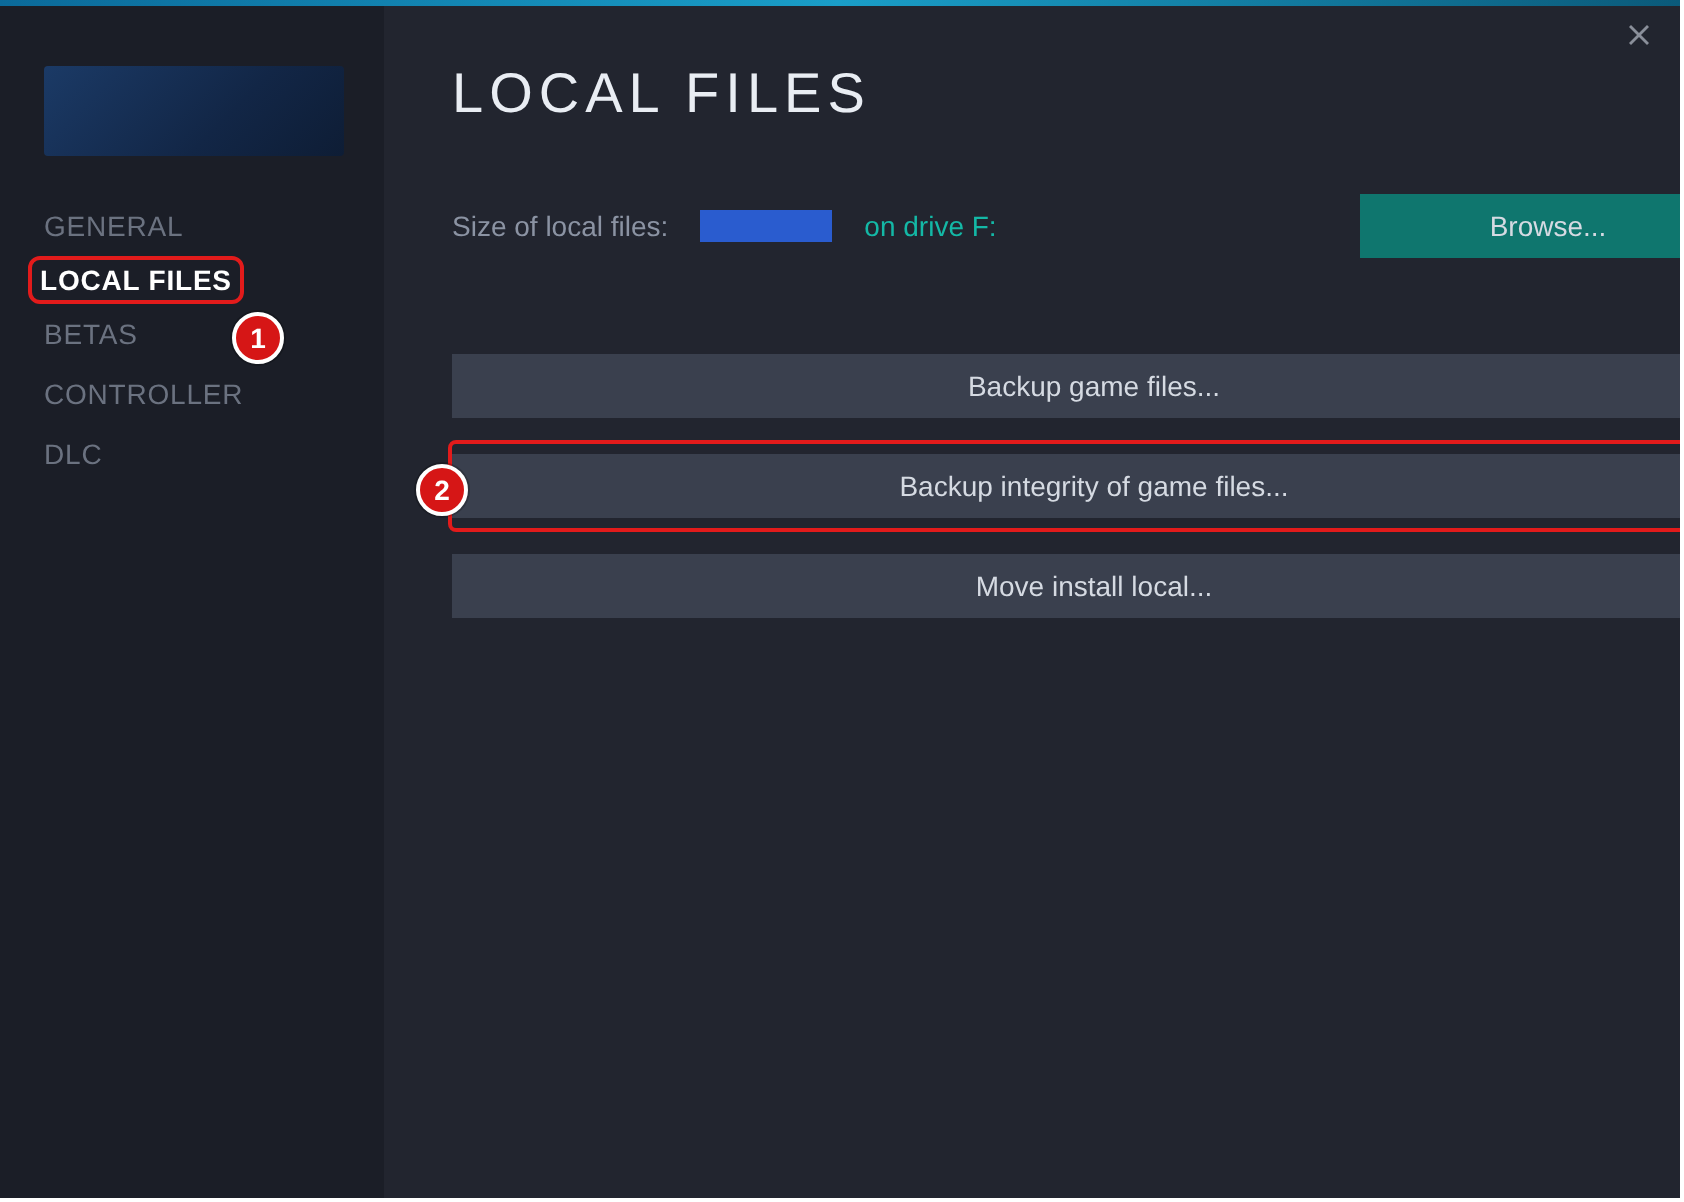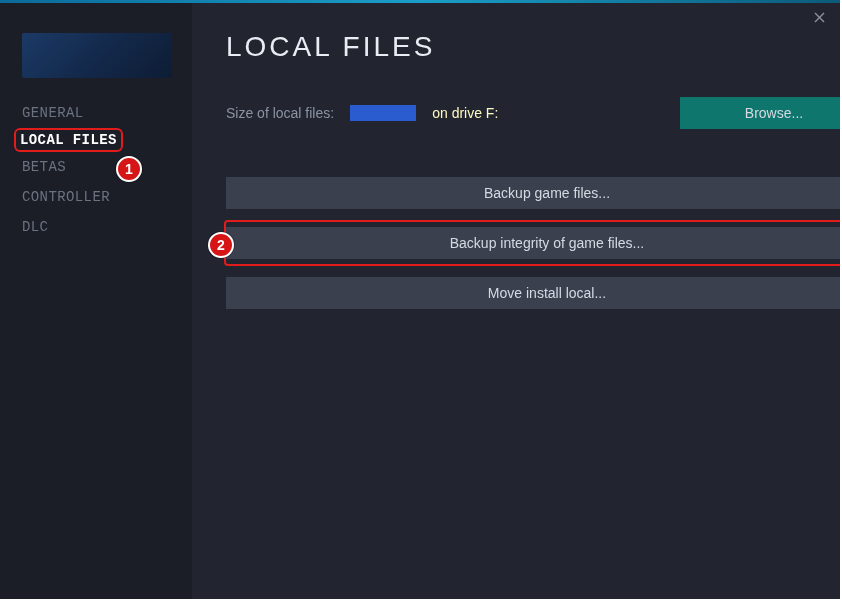--- a/index.html
+++ b/index.html
@@ -56,21 +56,20 @@
       padding: 0 20px;
     }
     .nav-item {
       color: #6b7280;
       font-size: 14px;
       letter-spacing: 0.4px;
       padding: 7px 2px;
       cursor: pointer;
       position: relative;
       width: fit-content;
-      font-family: Liberation Mono, monospace;
     }
     .nav-item-active {
       color: #ffffff;
       font-weight: 600;
     }
     .content {
       flex: 1;
       padding: 28px 34px 28px 34px;
       color: #c8cdd5;
       position: relative;
@@ -92,21 +91,21 @@
       color: #8b93a3;
       font-size: 14px;
     }
     .info-redact {
       width: 66px;
       height: 16px;
       background: #2a5ccf;
       display: inline-block;
     }
     .info-drive {
-      color: #fef9c3;
+      color: #14b8a6;
       font-size: 14px;
     }
     .browse-btn {
       margin-left: auto;
       width: 188px;
       height: 32px;
       background: #0f766e;
       color: #d5dae2;
       font-size: 14px;
       border: none;

